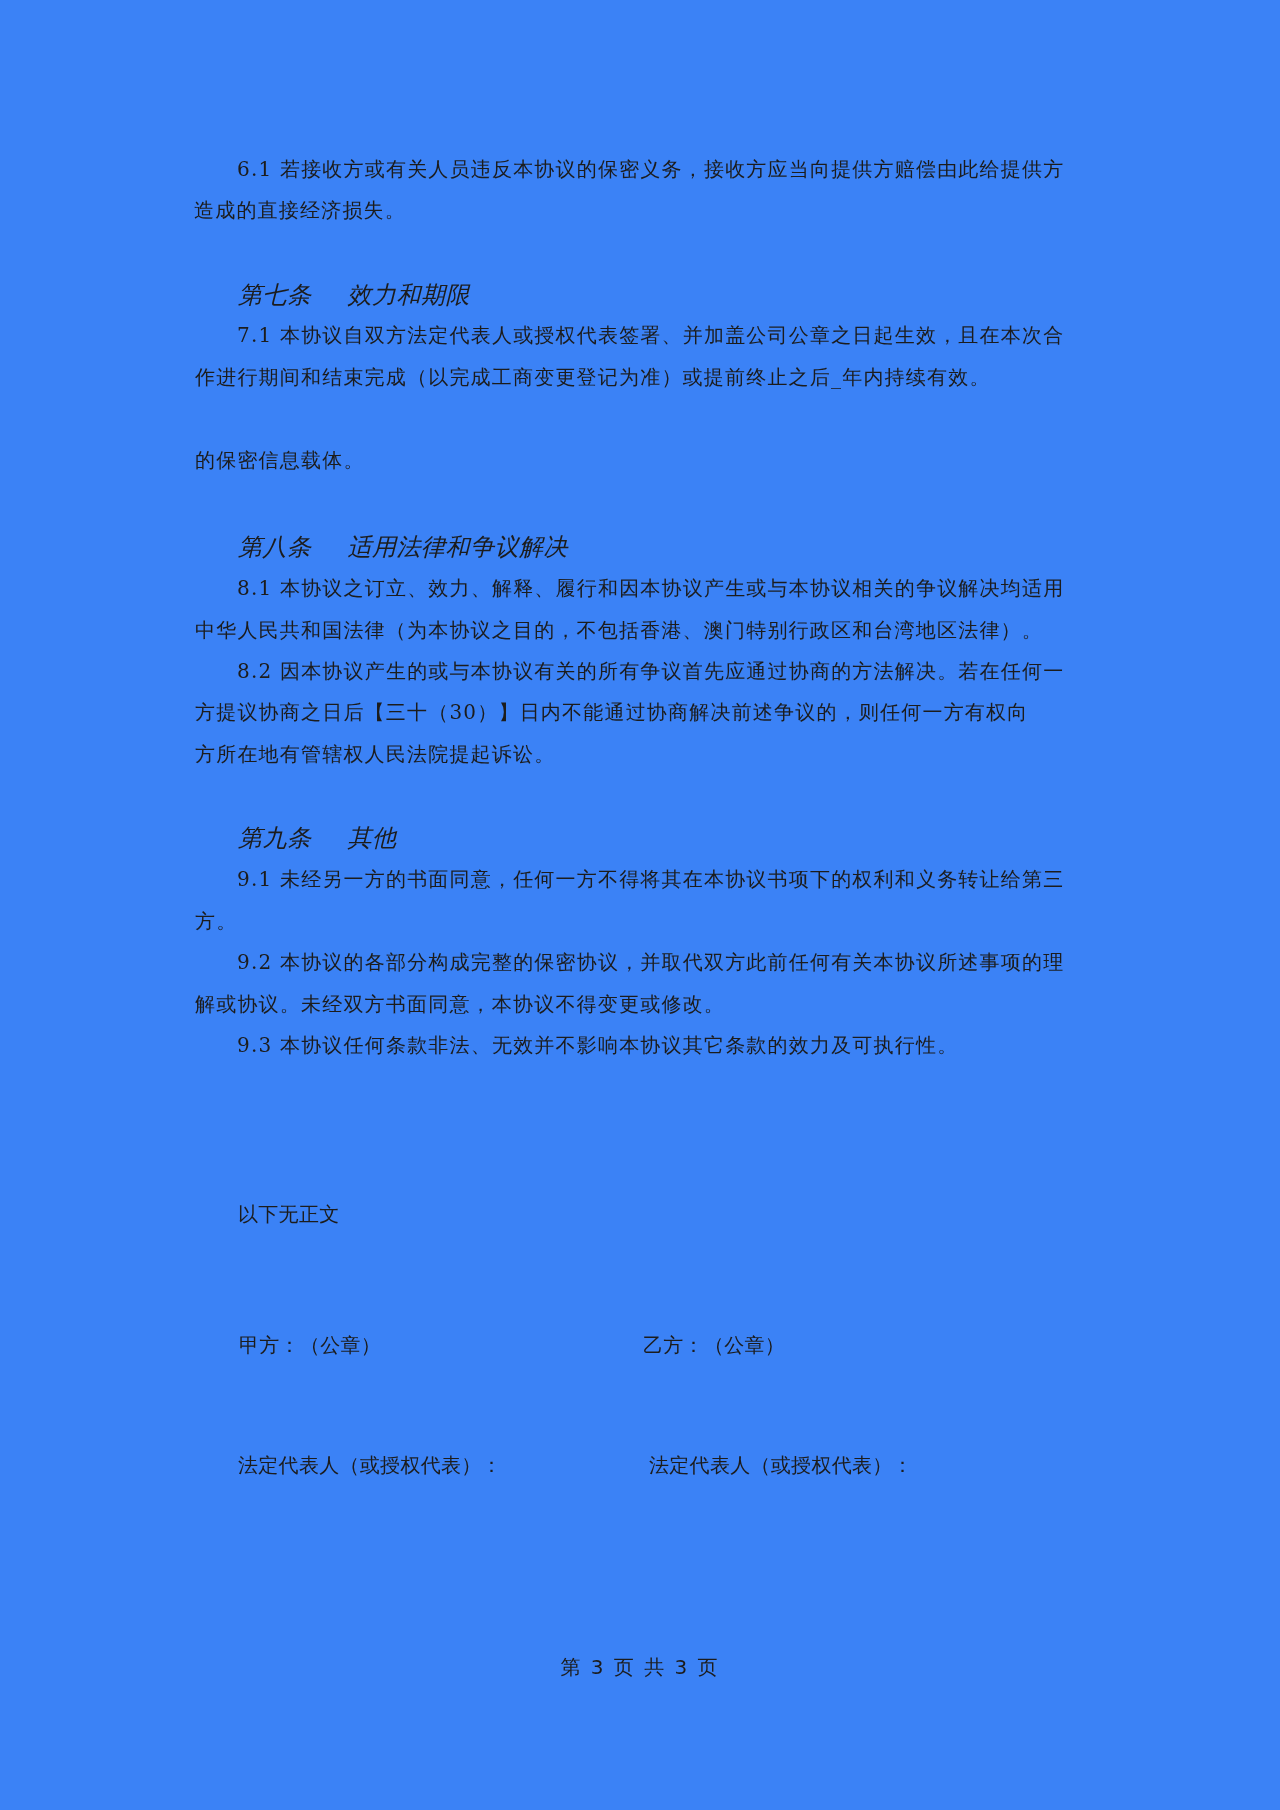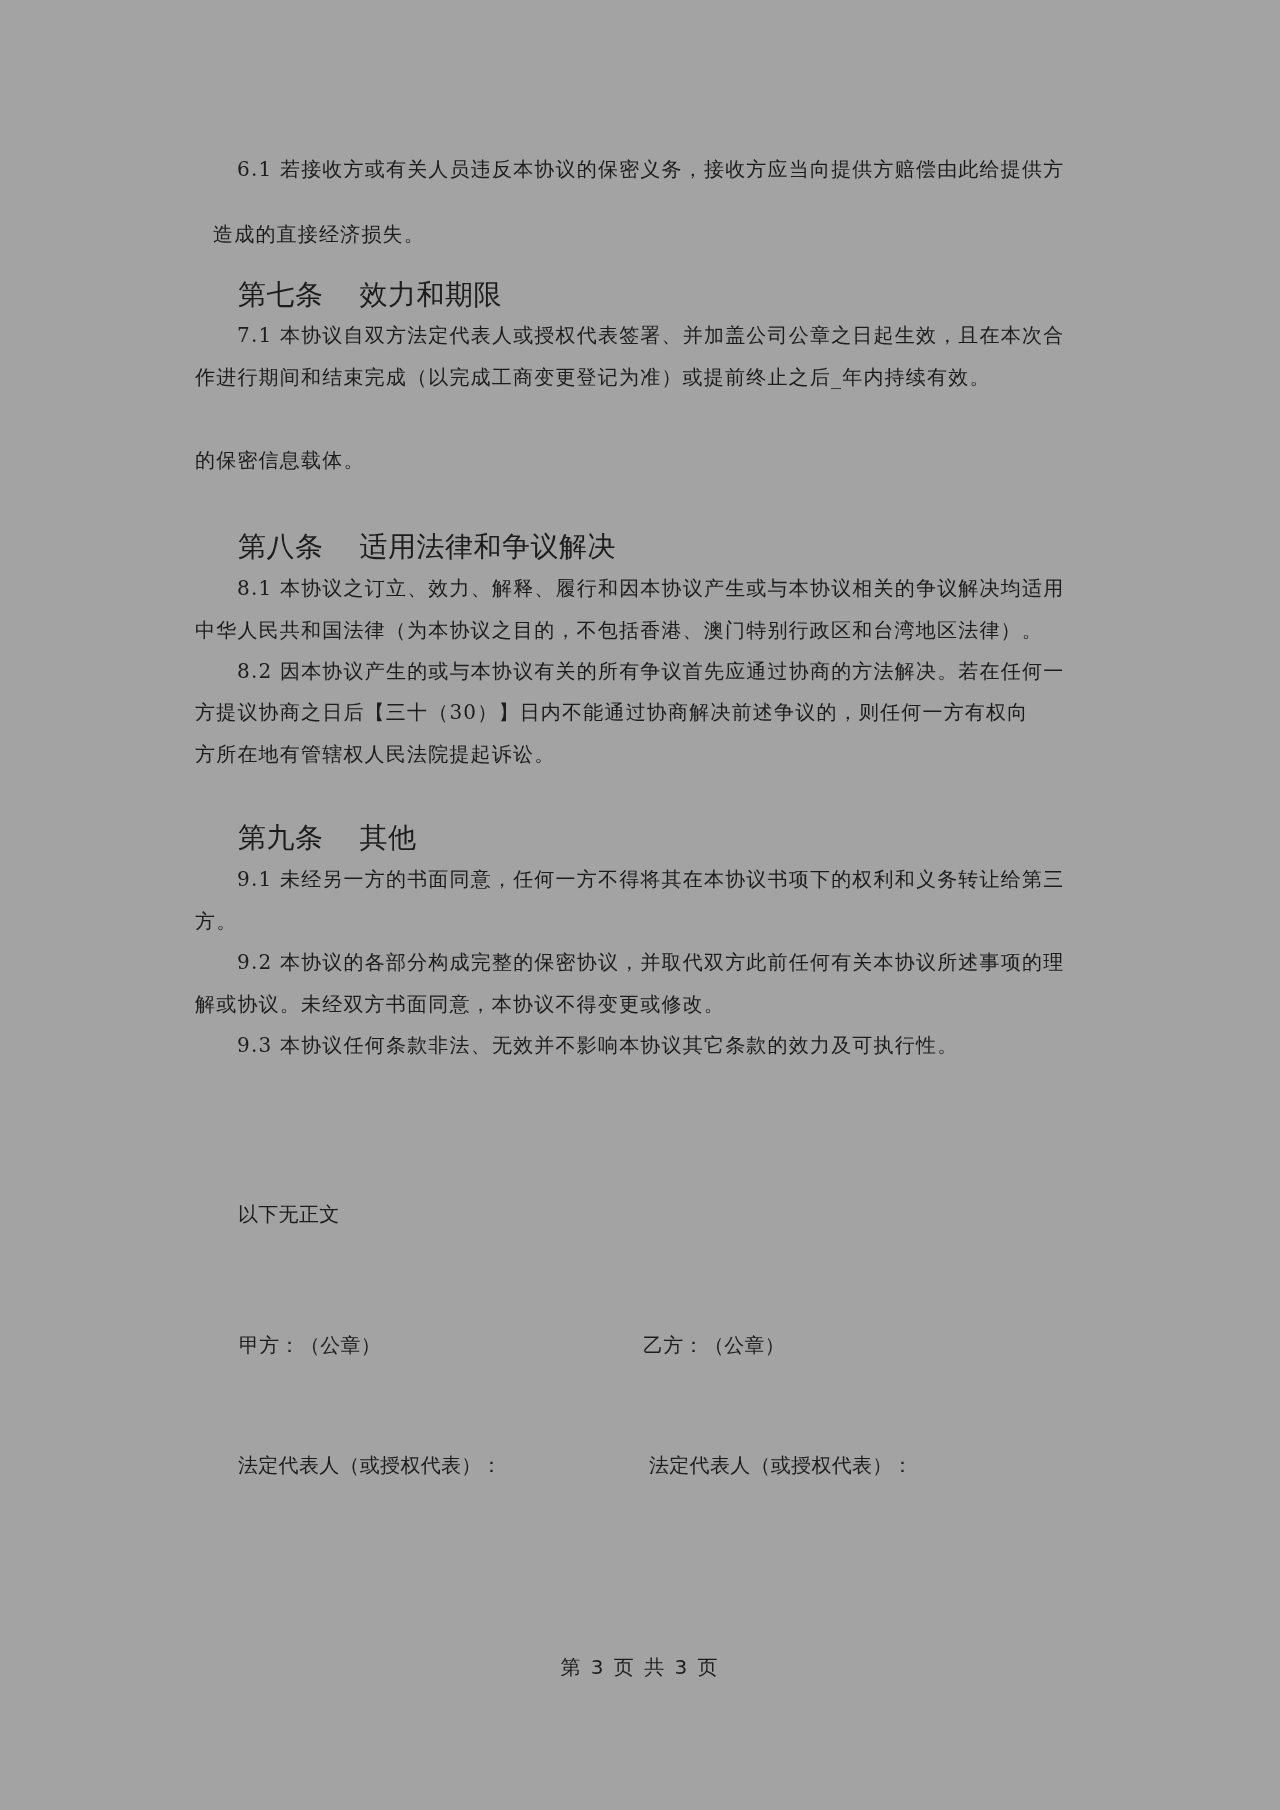--- a/index.html
+++ b/index.html
@@ -1,34 +1,34 @@
 <!DOCTYPE html>
 <html><head>
 <meta charset="utf-8">
 <style>
   html, body { margin:0; padding:0; background:#ffffff; }
   body { width:1280px; height:1810px; position:relative; overflow:hidden;
          font-family:"DejaVu Serif","Liberation Serif",serif; color:#1c1c1c; }
-  .page { position:absolute; left:0; top:0; width:1280px; height:1810px; background:#a3a3a3; }
+  .page { position:absolute; left:0; top:0; width:1280px; height:1810px; background:#3b82f6; }
   .line { position:absolute; white-space:nowrap; font-size:20px; line-height:24px;
           letter-spacing:1.2px; }
-  .heading { font-family:"DejaVu Sans","Liberation Sans",sans-serif; font-size:28px; letter-spacing:0.5px; }
+  .heading { font-family:"DejaVu Sans","Liberation Sans",sans-serif; font-size:24px; letter-spacing:0.5px;font-style:italic; }
   .heading .gap { display:inline-block; width:36px; }
   .blank { display:inline-block; border-bottom:1.5px solid #1c1c1c; height:20px; vertical-align:baseline; }
   .sig { font-family:Liberation Sans, sans-serif; font-size:20px; letter-spacing:0.3px; }
   .footer { position:absolute; left:0; width:1280px; text-align:center; top:1654px;
             font-family:"DejaVu Sans","Liberation Sans",sans-serif; font-size:20px; letter-spacing:2px; }
 </style>
 </head>
 <body>
 
 <div class="page">
 
   <div class="line" style="left:237px;top:157px;">6.1 若接收方或有关人员违反本协议的保密义务，接收方应当向提供方赔偿由此给提供方</div>
-  <div class="line" style="left:213px;top:198px;margin-top:24px;">造成的直接经济损失。</div>
+  <div class="line" style="left:194px;top:198px;">造成的直接经济损失。</div>
 
   <div class="line heading" style="left:238px;top:283px;">
     <span>第七条</span><span class="gap"></span><span>效力和期限</span>
   </div>
 
   <div class="line" style="left:237px;top:323px;">7.1 本协议自双方法定代表人或授权代表签署、并加盖公司公章之日起生效，且在本次合</div>
   <div class="line" style="left:195px;top:365px;">作进行期间和结束完成（以完成工商变更登记为准）或提前终止之后_年内持续有效。</div>
 
   <div class="line" style="left:195px;top:448px;">的保密信息载体。</div>
 

